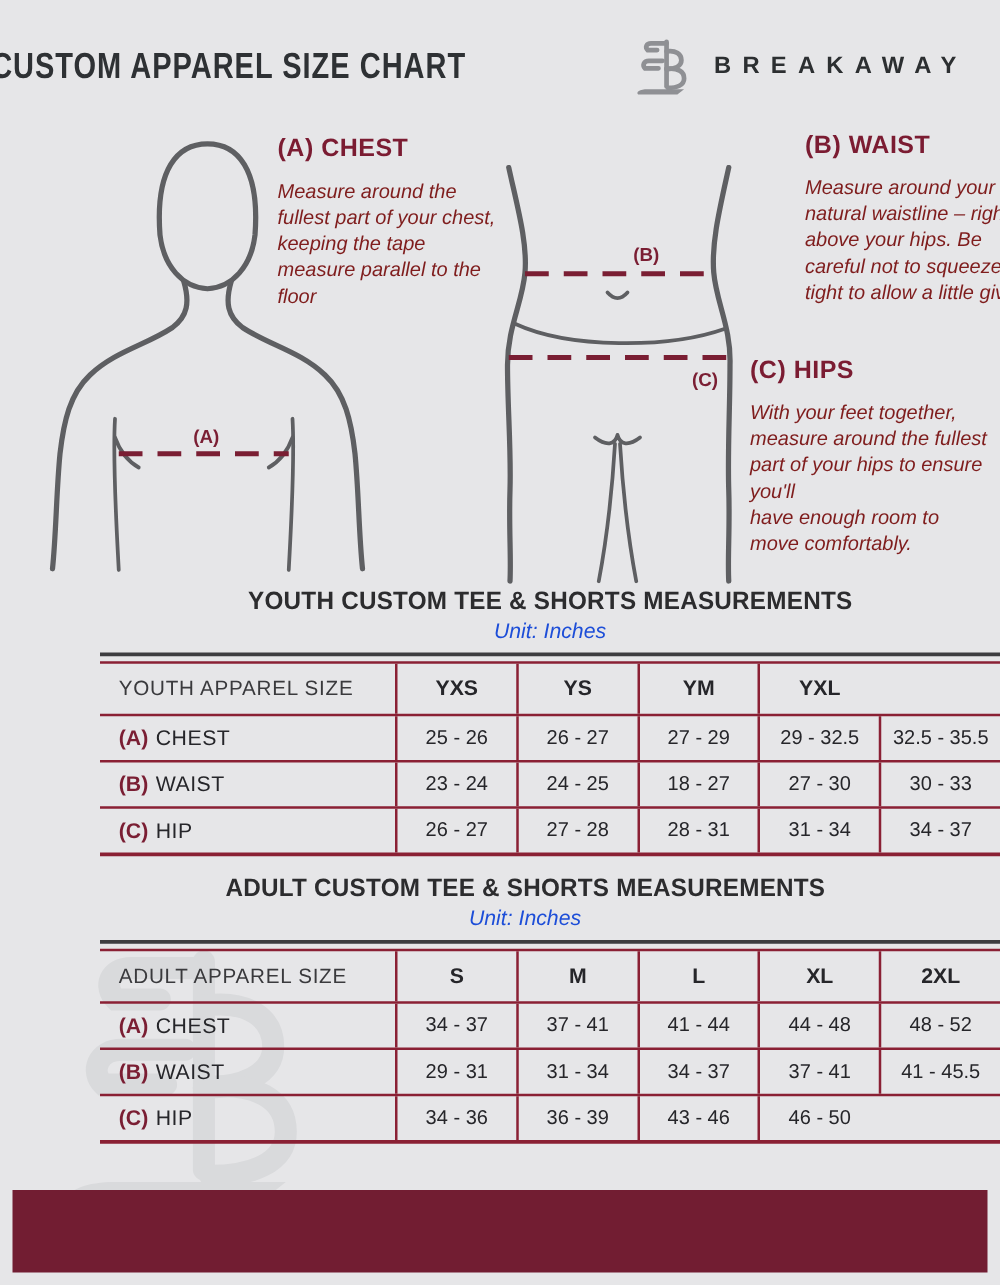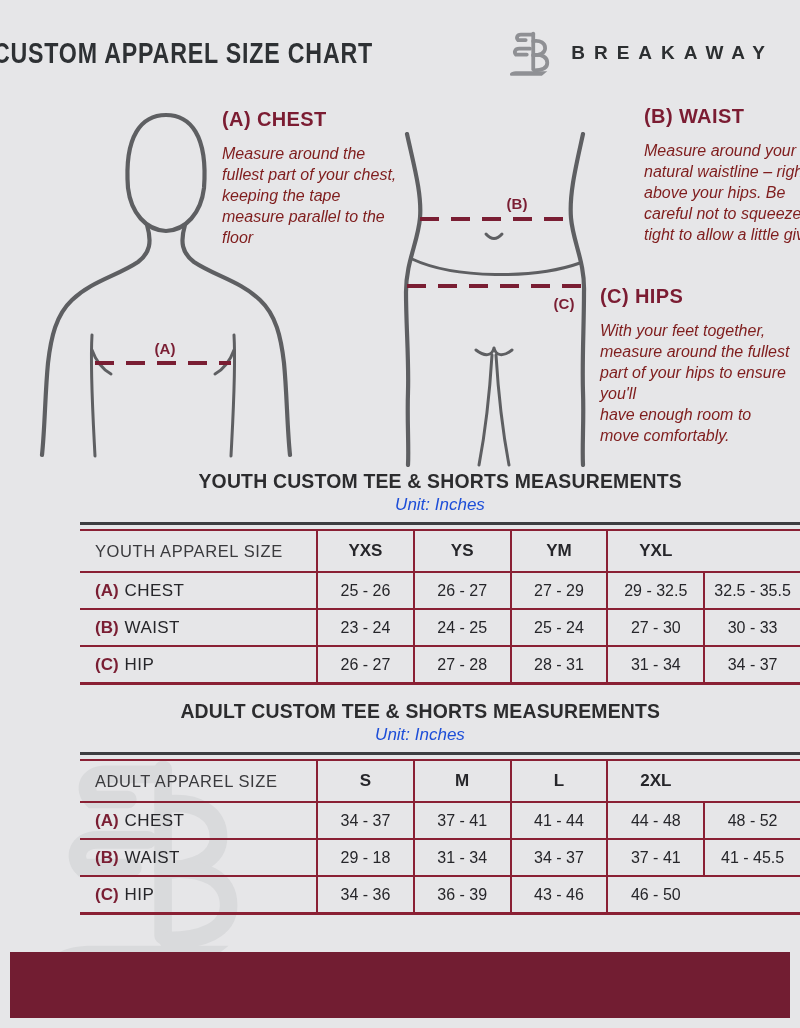--- a/index.html
+++ b/index.html
@@ -180,21 +180,21 @@
           <div class="cell val">29 - 32.5</div>
           <div class="cell val">32.5 - 35.5</div>
         </div>
         <div class="t-row t-data">
           <div class="cell label-cell">
               <span class="row-prefix">(B)</span>
               <span class="row-label">WAIST</span>
             </div>
           <div class="cell val">23 - 24</div>
           <div class="cell val">24 - 25</div>
-          <div class="cell val">25 - 24</div>
+          <div class="cell val">18 - 27</div>
           <div class="cell val">27 - 30</div>
           <div class="cell val">30 - 33</div>
         </div>
         <div class="t-row t-data">
           <div class="cell label-cell">
               <span class="row-prefix">(C)</span>
               <span class="row-label">HIP</span>
             </div>
           <div class="cell val">26 - 27</div>
           <div class="cell val">27 - 28</div>
@@ -209,39 +209,40 @@
   <div class="table-block tb-adult">
     <div class="tbl-title"><span>ADULT CUSTOM TEE &amp; SHORTS MEASUREMENTS</span></div>
     <div class="tbl-unit">Unit: Inches</div>
     <div class="size-table">
       <div class="size-table-inner">
         <div class="t-row t-head">
           <div class="cell label-cell apparel-size">ADULT APPAREL SIZE</div>
           <div class="cell size-head">S</div>
           <div class="cell size-head">M</div>
           <div class="cell size-head">L</div>
+          <div class="cell size-head">XL</div>
           <div class="cell size-head">2XL</div>
         </div>
         <div class="t-row t-data">
           <div class="cell label-cell">
               <span class="row-prefix">(A)</span>
               <span class="row-label">CHEST</span>
             </div>
           <div class="cell val">34 - 37</div>
           <div class="cell val">37 - 41</div>
           <div class="cell val">41 - 44</div>
           <div class="cell val">44 - 48</div>
           <div class="cell val">48 - 52</div>
         </div>
         <div class="t-row t-data">
           <div class="cell label-cell">
               <span class="row-prefix">(B)</span>
               <span class="row-label">WAIST</span>
             </div>
-          <div class="cell val">29 - 18</div>
+          <div class="cell val">29 - 31</div>
           <div class="cell val">31 - 34</div>
           <div class="cell val">34 - 37</div>
           <div class="cell val">37 - 41</div>
           <div class="cell val">41 - 45.5</div>
         </div>
         <div class="t-row t-data">
           <div class="cell label-cell">
               <span class="row-prefix">(C)</span>
               <span class="row-label">HIP</span>
             </div>

